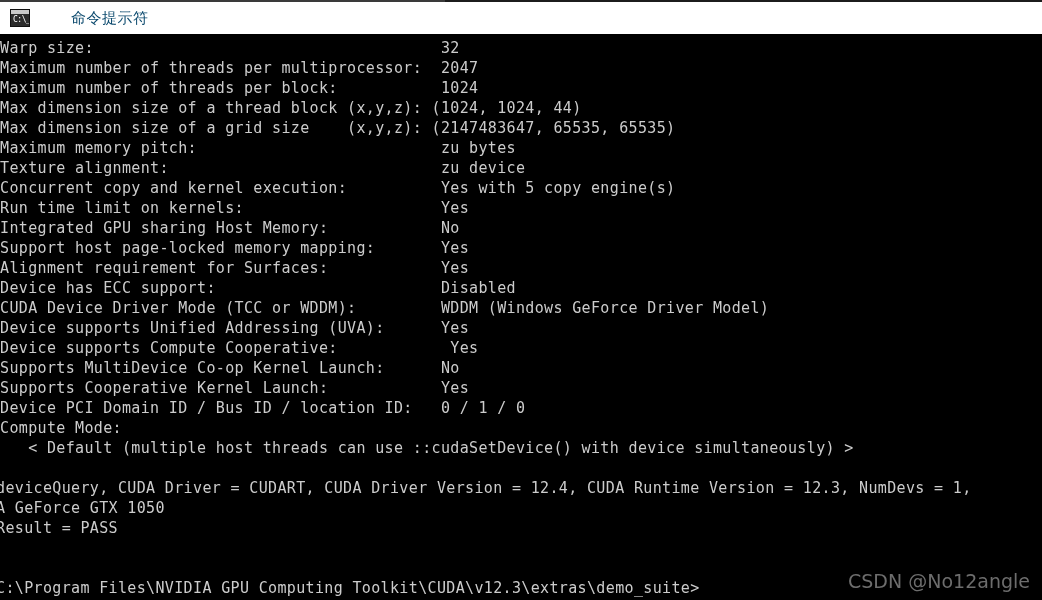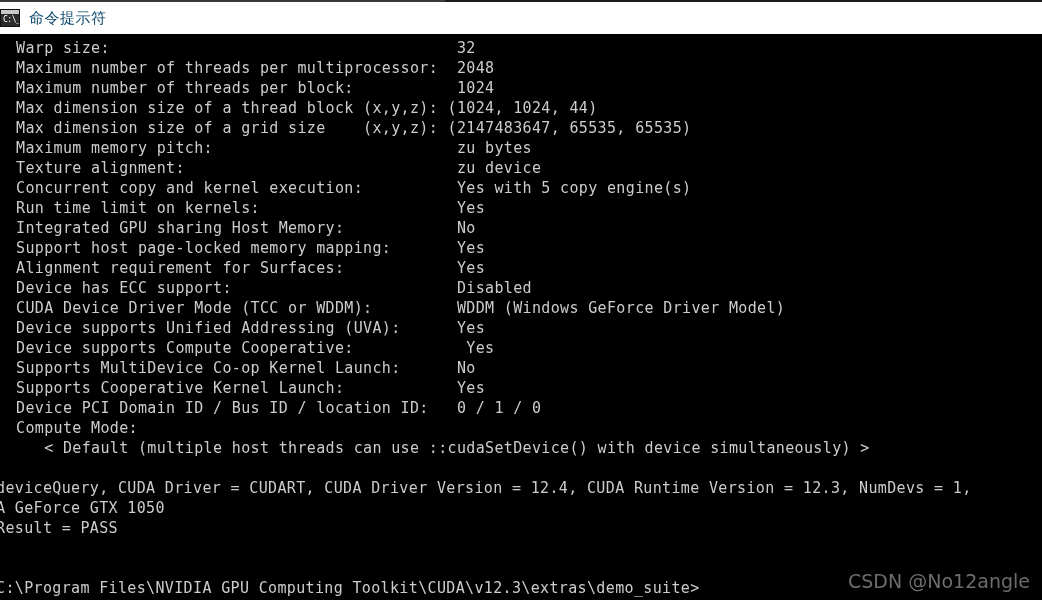--- a/index.html
+++ b/index.html
@@ -41,22 +41,24 @@
   
   .titlebar {
     position: absolute;
     left: 0; top: 2px;
     width: 1042px;
     height: 34px;
     background: #ffffff;
     display: flex;
     align-items: center;
     box-sizing: border-box;
+    padding-left: 10px;
     border-bottom: 2px solid #000000;
     z-index: 4;
+    gap: 32px;
   }
   .cmd-icon {
     width: 20px;
     height: 18px;
     background: #2b2b2b;
     border: 1px solid #111;
     position: relative;
     flex: 0 0 auto;
     margin-right: 9px;
     box-sizing: border-box;
@@ -102,21 +104,20 @@
   .term-line {
     font-family: "DejaVu Sans Mono", "Liberation Mono", monospace;
     font-size: 15px;
     line-height: 20px;
     height: 20px;
     color: #cccccc;
     white-space: pre;
     letter-spacing: 0.35px;
   }
   .indent {
-    padding-left: 16px;
   }
   
   .clipped {
     padding-left: 0;
     margin-left: -4px;
   }
   .blank {
     height: 20px;
   }
 
@@ -144,21 +145,21 @@
     <div class="cmd-icon">
       <div class="bar"></div>
       <div class="glyph">C:\_</div>
     </div>
     <div class="title-text">命令提示符</div>
   </div>
 
   <div class="console">
     <div id="terminal-lines">
         <div class="term-line indent">Warp size:                                     32</div>
-        <div class="term-line indent">Maximum number of threads per multiprocessor:  2048</div>
+        <div class="term-line indent">Maximum number of threads per multiprocessor:  2047</div>
         <div class="term-line indent">Maximum number of threads per block:           1024</div>
         <div class="term-line indent">Max dimension size of a thread block (x,y,z): (1024, 1024, 44)</div>
         <div class="term-line indent">Max dimension size of a grid size    (x,y,z): (2147483647, 65535, 65535)</div>
         <div class="term-line indent">Maximum memory pitch:                          zu bytes</div>
         <div class="term-line indent">Texture alignment:                             zu device</div>
         <div class="term-line indent">Concurrent copy and kernel execution:          Yes with 5 copy engine(s)</div>
         <div class="term-line indent">Run time limit on kernels:                     Yes</div>
         <div class="term-line indent">Integrated GPU sharing Host Memory:            No</div>
         <div class="term-line indent">Support host page-locked memory mapping:       Yes</div>
         <div class="term-line indent">Alignment requirement for Surfaces:            Yes</div>

